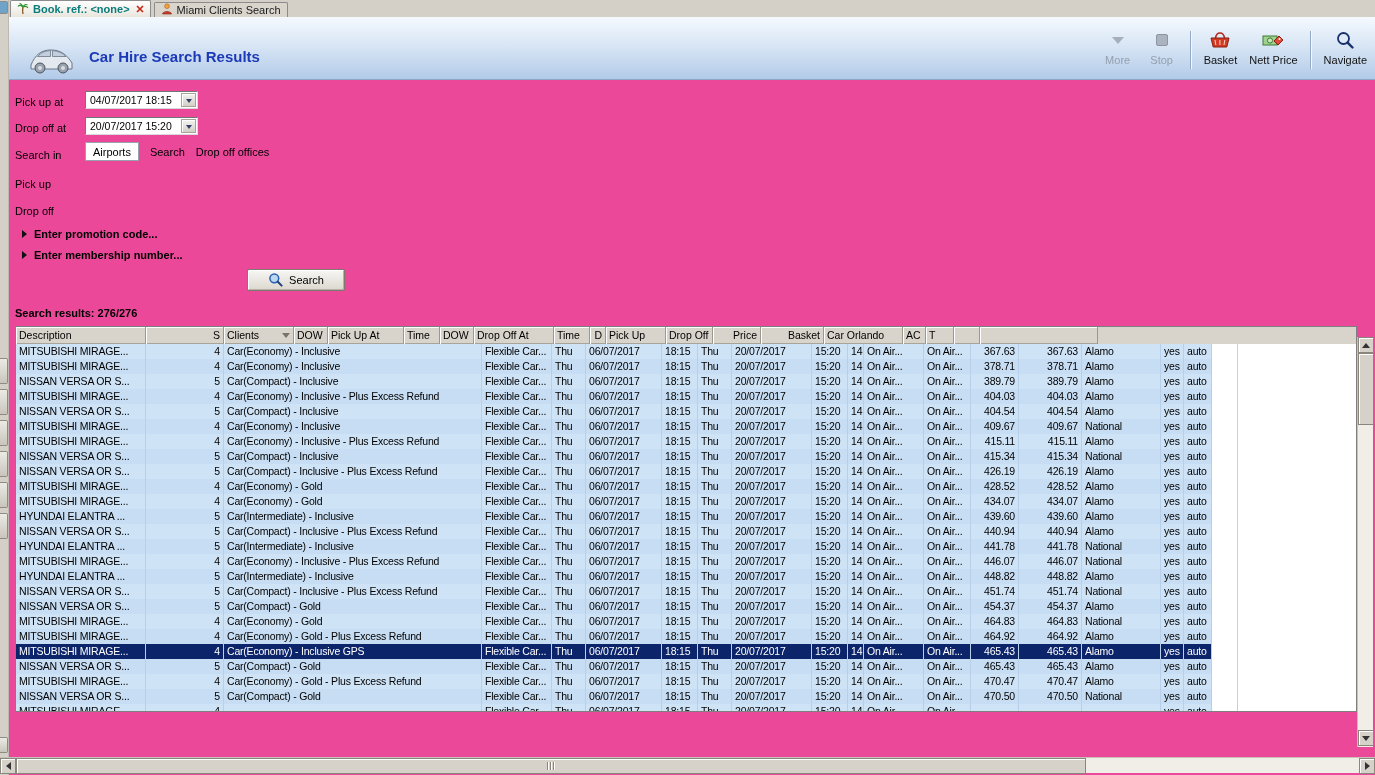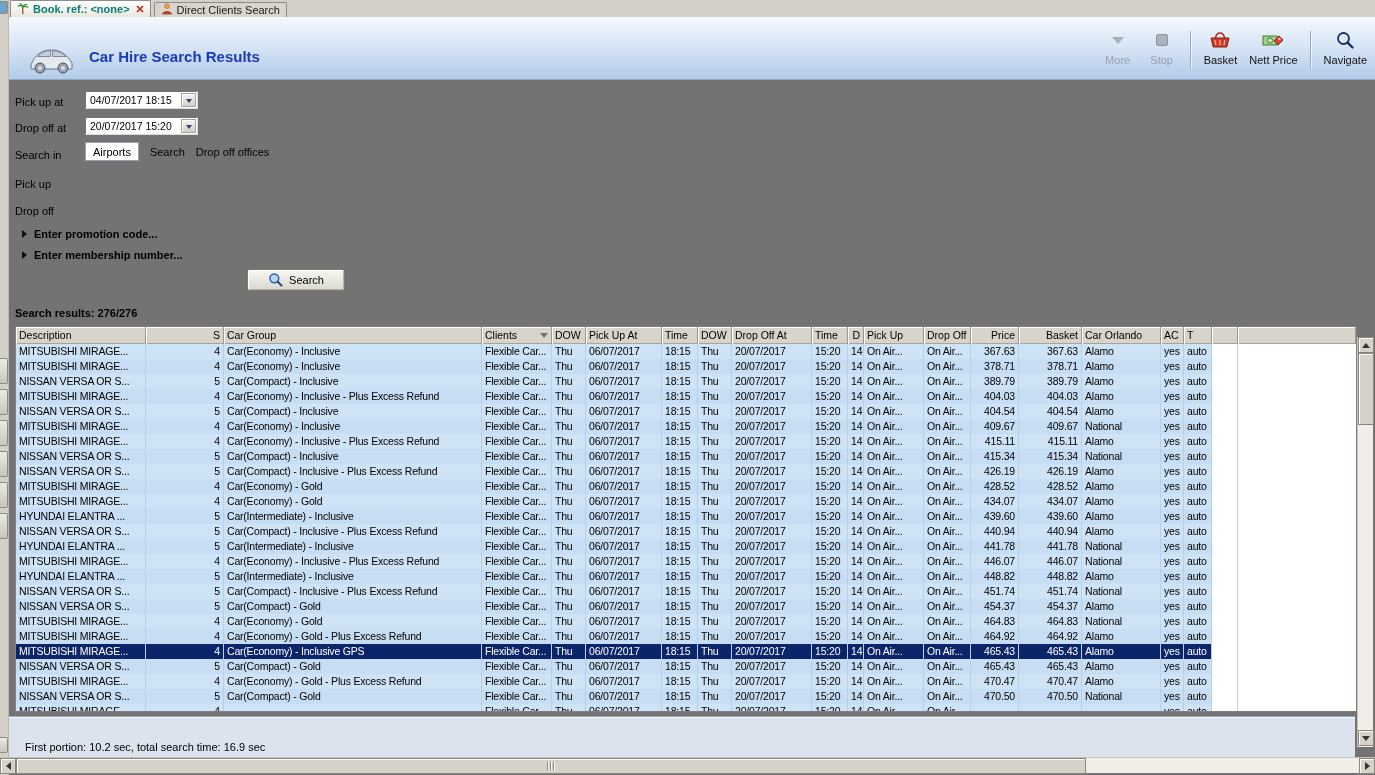--- a/index.html
+++ b/index.html
@@ -27,21 +27,21 @@
   .bandtools{position:absolute;right:8px;top:11px;display:flex;align-items:flex-start;gap:12px}
   .titem{display:flex;flex-direction:column;align-items:center;min-width:32px}
   .titem .ic{height:24px;display:flex;align-items:center;justify-content:center}
   .titem .lb{margin-top:2px;color:#111}
   .titem.disabled .lb{color:#95a0ae}
   .tsep{width:2px;height:38px;margin-top:3px;background:linear-gradient(to right,#93abc6 50%,#f2f7fc 50%)}
   .tri-down-gray{width:0;height:0;border:6px solid transparent;border-top:7px solid #a7afbb;margin-top:6px}
   .stopsq{width:12px;height:12px;background:#aab3bf;border:1px solid #8d95a1;border-radius:2px}
 
   
-  .content{position:absolute;left:9px;top:80px;right:0;bottom:0;background:#737373}
+  .content{position:absolute;left:9px;top:80px;right:0;bottom:0;background:#ec4899}
   .flabel{position:absolute;line-height:14px}
   .combo{position:absolute;background:#fff;border:1px solid;border-color:#757575 #dadada #dadada #757575}
   .combo .val{position:absolute;left:4px;top:1px;right:17px;bottom:1px;line-height:15px;font-size:10.5px;white-space:nowrap;overflow:hidden}
   .combo .btn{position:absolute;top:1px;right:1px;bottom:1px;width:15px;background:linear-gradient(#f4f3f0,#d3cfc6);border:1px solid #a7a399;box-shadow:inset 1px 1px 0 #fff;display:flex;align-items:center;justify-content:center}
   .dar{width:0;height:0;border:3.5px solid transparent;border-top:4.5px solid #33406b;margin-top:4px}
   .searchin{position:absolute;left:76px;top:62px;height:19px;display:flex;align-items:center}
   .si-sel{height:19px;display:flex;align-items:center;padding:0 7px;background:#fff;border:1px solid #98a2ae}
   .si-opt{margin-left:11px}
   .expander{position:absolute;display:flex;align-items:center;gap:7px;font-weight:bold}
   .tri{width:0;height:0;border-left:5px solid #101010;border-top:4px solid transparent;border-bottom:4px solid transparent}
@@ -107,21 +107,21 @@
           <svg width="8" height="8" viewBox="0 0 8 8">
             <path d="M1 1 L7 7 M7 1 L1 7" stroke="#c42b1c" stroke-width="1.7"></path>
           </svg>
         </span>
     </div>
     <div class="tab inactive">
       <span><svg width="12" height="12" viewBox="0 0 12 12">
             <circle cx="6" cy="3.2" r="2.4" fill="#f0a040" stroke="#a86a18" stroke-width="0.6"></circle>
             <path d="M1.5 11 C2 7.6 10 7.6 10.5 11 Z" fill="#cc3b2a" stroke="#8a2418" stroke-width="0.6"></path>
           </svg></span>
-      <span>Direct Clients Search</span>
+      <span>Miami Clients Search</span>
     </div>
   </div>
 
   <div class="band">
     <span class="caricon">
       <svg width="52" height="38" viewBox="0 0 52 38">
         <path d="M6 24 C10 14 16 9 26 9 C36 9 42 14 47 22 L47 28 L6 28 Z" fill="#e4e9f0" stroke="#6b7686"></path>
         <path d="M14 14 C18 10.5 22 9.6 25.5 9.6 L25.5 15.5 L12.5 15.5 Z" fill="#c2cedd" stroke="#6b7686" stroke-width="0.8"></path>
         <path d="M27.5 9.6 C33 9.8 38 12 41 15.5 L27.5 15.5 Z" fill="#c2cedd" stroke="#6b7686" stroke-width="0.8"></path>
         <circle cx="15" cy="27" r="5" fill="#9aa3ad" stroke="#4c545e"></circle>
@@ -225,21 +225,20 @@
           </svg></span>
       <span>Search</span>
     </div>
 
     <div class="ressum">Search results: 276/276</div>
 
     <div class="grid">
       <div class="gridhead">
           <div class="hcell" style="width: 130px;"><span>Description</span></div>
           <div class="hcell r" style="width: 78px;"><span>S</span></div>
-          <div class="hcell" style="width: 258px;"><span>Car Group</span></div>
           <div class="hcell" style="width: 70px;"><span>Clients</span><span class="sortarrow"></span></div>
           <div class="hcell" style="width: 34px;"><span>DOW</span></div>
           <div class="hcell" style="width: 76px;"><span>Pick Up At</span></div>
           <div class="hcell" style="width: 36px;"><span>Time</span></div>
           <div class="hcell" style="width: 34px;"><span>DOW</span></div>
           <div class="hcell" style="width: 80px;"><span>Drop Off At</span></div>
           <div class="hcell" style="width: 36px;"><span>Time</span></div>
           <div class="hcell r" style="width: 16px;"><span>D</span></div>
           <div class="hcell" style="width: 60px;"><span>Pick Up</span></div>
           <div class="hcell" style="width: 47px;"><span>Drop Off</span></div>
@@ -808,23 +807,20 @@
     <div class="vscroll">
       <div class="sbtn" style="top:0">
           <span class="arr-up"></span>
         </div>
       <div class="vthumb"></div>
       <div class="sbtn" style="top:393px">
           <span class="arr-down"></span>
         </div>
     </div>
 
-    <div class="statuspanel">
-      <div class="statustext">First portion: 10.2 sec, total search time: 16.9 sec</div>
-    </div>
   </div>
 
   <div class="hscroll">
     <div class="sbtn" style="left:0;top:0">
         <span class="arr-left"></span>
       </div>
     <div class="hthumb">
         <span class="hgrip"></span>
       </div>
     <div class="sbtn" style="left:1359px;top:0">

